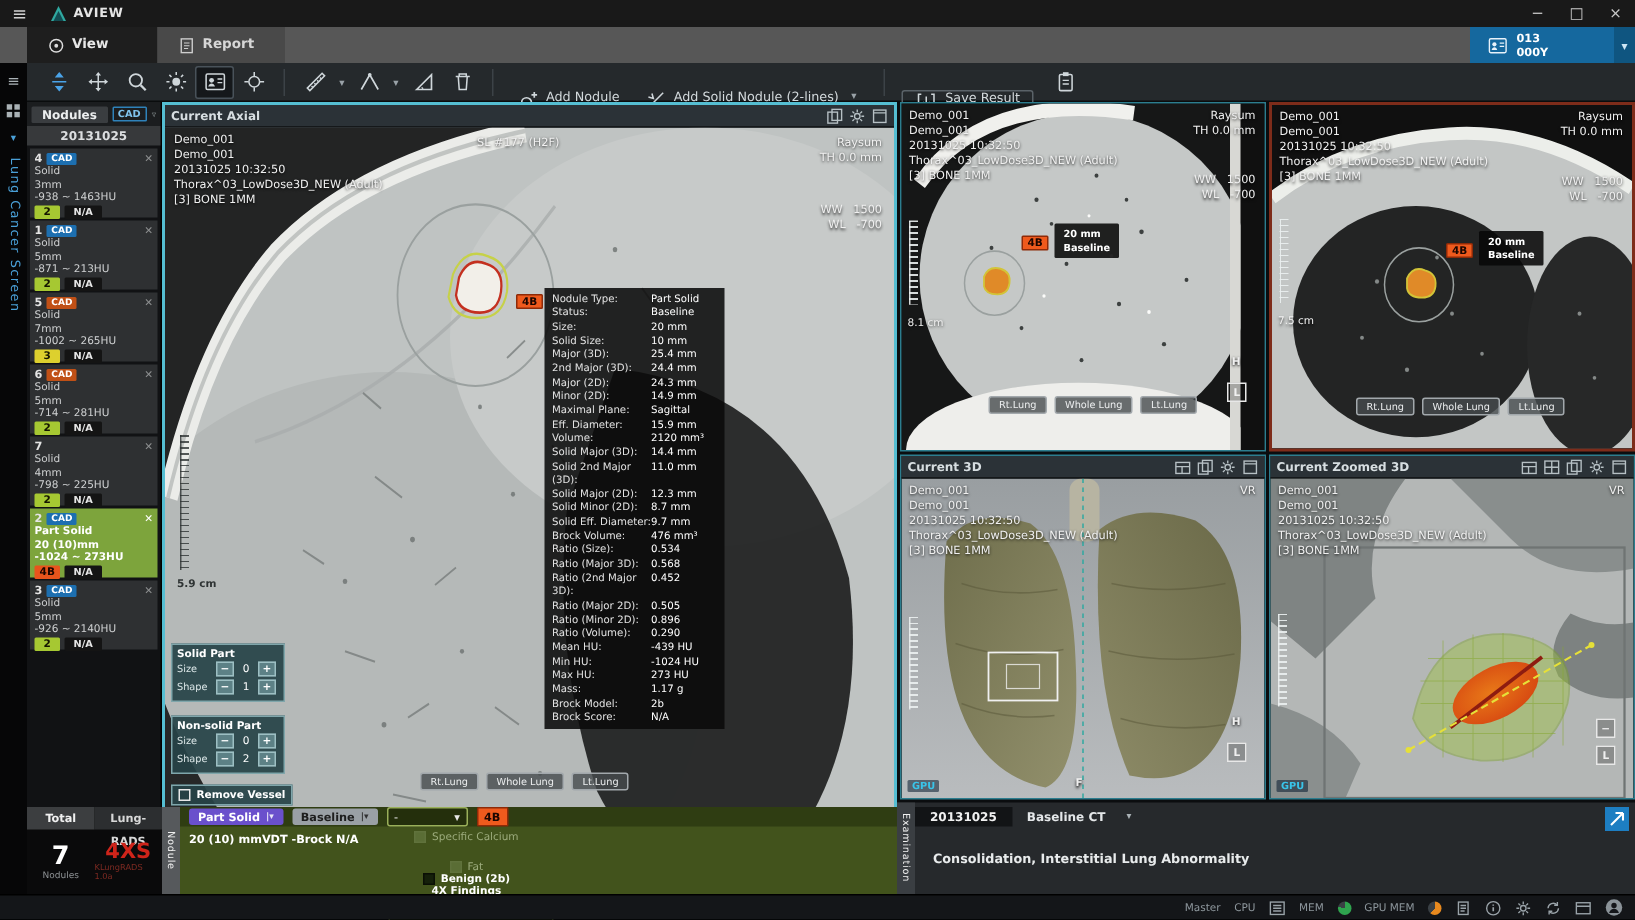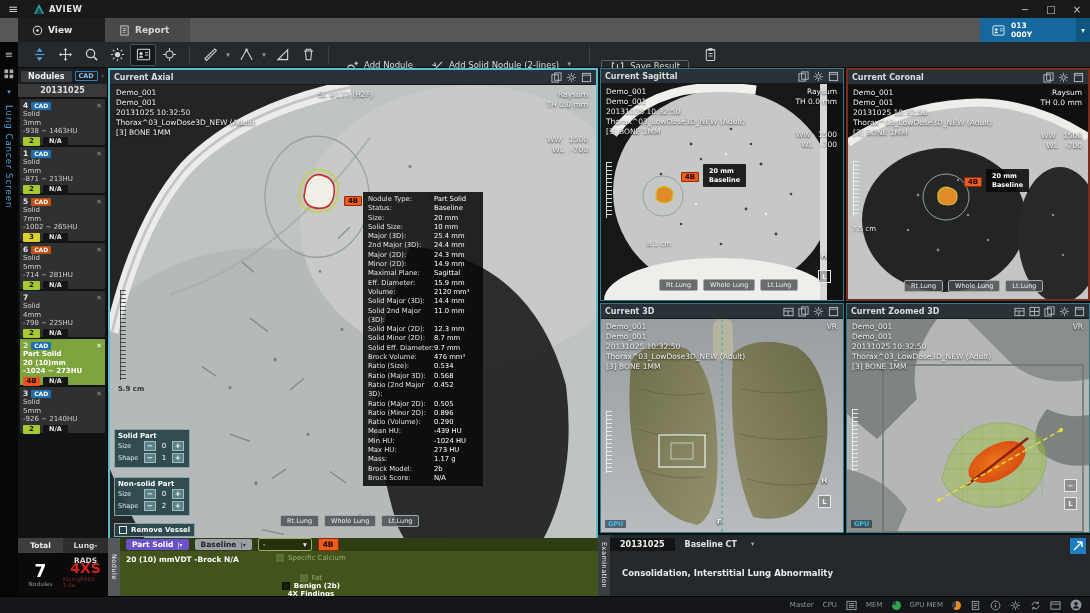--- a/index.html
+++ b/index.html
@@ -694,37 +694,20 @@
 
       <div class="lung-btns" style="left:170px;top:430px;">
         <span class="lung-btn">Rt.Lung</span>
           <span class="lung-btn">Whole Lung</span>
           <span class="lung-btn">Lt.Lung</span>
       </div>
     </div>
   </div>
 
   <div class="panel" style="left:600px;top:68px;width:244px;height:233px;">
-    <div class="panel-header">
-      <span class="panel-title">Current Sagittal</span>
-      <span class="ph-icons">
-        <svg class="ph-ic" viewBox="0 0 12 12">
-            <rect x="1" y="3" width="7" height="8" fill="none" stroke="currentColor"></rect>
-            <rect x="4" y="1" width="7" height="8" fill="none" stroke="currentColor"></rect>
-          </svg>
-        <svg class="ph-ic" viewBox="0 0 12 12">
-            <circle cx="6" cy="6" r="2" fill="none" stroke="currentColor"></circle>
-            <path d="M6 1v2M6 9v2M1 6h2M9 6h2M2.5 2.5l1.4 1.4M8.1 8.1l1.4 1.4M9.5 2.5L8.1 3.9M3.9 8.1L2.5 9.5" stroke="currentColor"></path>
-          </svg>
-        <svg class="ph-ic" viewBox="0 0 12 12">
-            <rect x="1.5" y="1.5" width="9" height="9" fill="none" stroke="currentColor"></rect>
-            <path d="M1.5 3.5h9" stroke="currentColor"></path>
-          </svg>
-      </span>
-    </div>
     <div class="panel-body">
       <svg class="scene" viewBox="0 0 242 216" preserveAspectRatio="none">
         <rect width="242" height="216" fill="#161717"></rect>
         <ellipse cx="122" cy="108" rx="110" ry="102" fill="#c5c8c7"></ellipse>
         <ellipse cx="118" cy="216" rx="115" ry="42" fill="#eeeeeb"></ellipse>
         <path d="M12 50 Q55 -8 155 6" stroke="#f0f0ed" stroke-width="9" fill="none"></path>
         <rect x="226" y="0" width="16" height="216" fill="#101010"></rect>
         <rect x="219" y="0" width="7" height="216" fill="#d8d8d4"></rect>
         <g fill="#3d4140">
           <circle cx="90" cy="60" r="1.4"></circle>
@@ -763,49 +746,32 @@
       <div class="ovl r" style="right:6px;top:46px;">
         <div class="pre">WW   1500</div>
         <div class="pre">WL   -700</div>
       </div>
       <div class="badge-4b" style="left:80px;top:88px;">4B</div>
       <div class="tip" style="left:102px;top:80px;">
         <div>20 mm</div>
         <div>Baseline</div>
       </div>
       <div class="ruler" style="left:5px;top:78px;height:56px;"></div>
-      <div class="scale-label" style="left:4px;top:156px;margin-left:42px;">8.1 cm</div>
+      <div class="scale-label" style="left:4px;top:142px;">8.1 cm</div>
       <div class="marker-letter" style="right:16px;top:168px;">H</div>
       <div class="marker-box" style="right:12px;top:186px;">L</div>
       <div class="lung-btns" style="left:58px;top:195px;">
         <span class="lung-btn">Rt.Lung</span>
           <span class="lung-btn">Whole Lung</span>
           <span class="lung-btn">Lt.Lung</span>
       </div>
     </div>
   </div>
 
   <div class="panel alert" style="left:846px;top:68px;width:244px;height:233px;">
-    <div class="panel-header">
-      <span class="panel-title">Current Coronal</span>
-      <span class="ph-icons">
-        <svg class="ph-ic" viewBox="0 0 12 12">
-            <rect x="1" y="3" width="7" height="8" fill="none" stroke="currentColor"></rect>
-            <rect x="4" y="1" width="7" height="8" fill="none" stroke="currentColor"></rect>
-          </svg>
-        <svg class="ph-ic" viewBox="0 0 12 12">
-            <circle cx="6" cy="6" r="2" fill="none" stroke="currentColor"></circle>
-            <path d="M6 1v2M6 9v2M1 6h2M9 6h2M2.5 2.5l1.4 1.4M8.1 8.1l1.4 1.4M9.5 2.5L8.1 3.9M3.9 8.1L2.5 9.5" stroke="currentColor"></path>
-          </svg>
-        <svg class="ph-ic" viewBox="0 0 12 12">
-            <rect x="1.5" y="1.5" width="9" height="9" fill="none" stroke="currentColor"></rect>
-            <path d="M1.5 3.5h9" stroke="currentColor"></path>
-          </svg>
-      </span>
-    </div>
     <div class="panel-body">
       <svg class="scene" viewBox="0 0 240 214" preserveAspectRatio="none">
         <rect width="240" height="214" fill="#c3c6c5"></rect>
         <path d="M0 0h240v52Q180 14 118 18Q50 22 0 58Z" fill="#101010"></path>
         <path d="M0 58Q50 22 118 18Q180 14 240 52" stroke="#eceeea" stroke-width="8" fill="none"></path>
         <ellipse cx="96" cy="135" rx="82" ry="72" fill="#232424"></ellipse>
         <ellipse cx="212" cy="150" rx="42" ry="68" fill="#272828"></ellipse>
         <g fill="#8f9493" opacity=".9">
           <circle cx="70" cy="110" r="1.4"></circle>
             <circle cx="120" cy="130" r="1.3"></circle>

